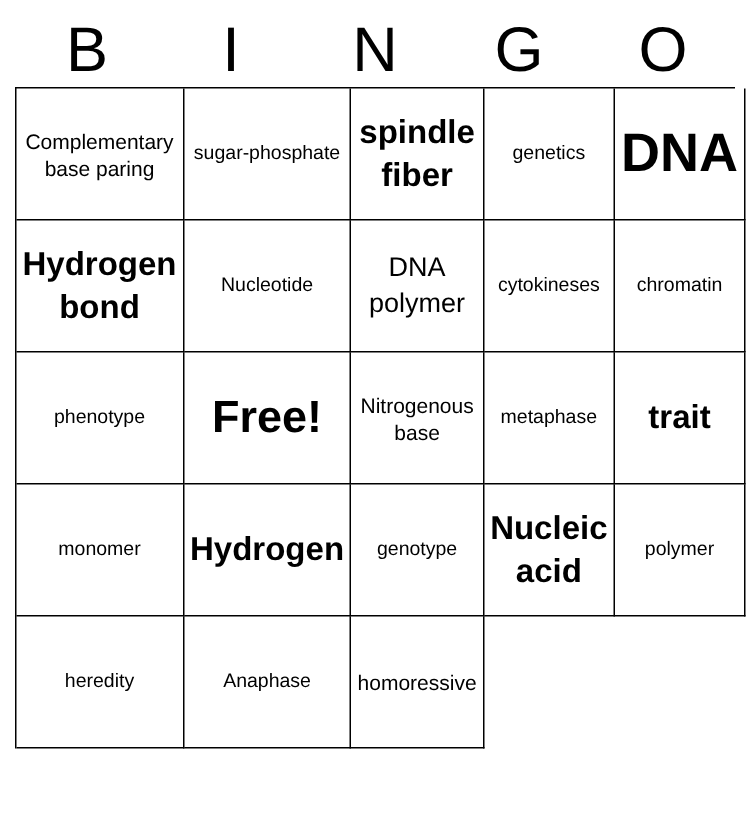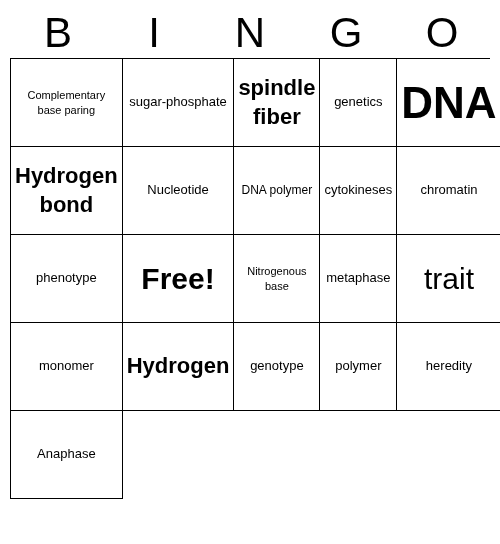--- a/index.html
+++ b/index.html
@@ -54,46 +54,45 @@
       text-align: center;
       padding: 4px;
     }
 
     .bingo-cell .cell-text {
       font-size: 13px;
       line-height: 1.3;
     }
 
     .bingo-cell.large-text .cell-text {
-      font-size: 30px;
-      font-weight: normal;
+      font-size: 22px;
+      font-weight: bold;
     }
 
     .bingo-cell.medium-large .cell-text {
       font-size: 22px;
       font-weight: bold;
     }
 
     .bingo-cell.medium-text .cell-text {
-      font-size: 12px;
-      text-align: right;
+      font-size: 18px;
     }
 
     .bingo-cell.free-cell .cell-text {
       font-size: 30px;
       font-weight: bold;
     }
 
     .bingo-cell.dna-cell .cell-text {
-      font-size: 44px;
+      font-size: 36px;
       font-weight: bold;
     }
 
     .bingo-cell.small-text .cell-text {
-      font-size: 11px;
+      font-size: 14px;
     }
   </style>
 </head>
 <body>
 
 <div class="bingo-container">
   <div class="bingo-header">
   <div class="bingo-header-cell">B</div>
       <div class="bingo-header-cell">I</div>
       <div class="bingo-header-cell">N</div>
@@ -148,23 +147,29 @@
       </div>
       <div class="bingo-cell">
         <span class="cell-text">monomer</span>
       </div>
       <div class="bingo-cell medium-large">
         <span class="cell-text">Hydrogen</span>
       </div>
       <div class="bingo-cell">
         <span class="cell-text">genotype</span>
       </div>
+      <div class="bingo-cell medium-large">
+        <span class="cell-text">Nucleic acid</span>
+      </div>
       <div class="bingo-cell">
         <span class="cell-text">polymer</span>
       </div>
       <div class="bingo-cell">
         <span class="cell-text">heredity</span>
       </div>
       <div class="bingo-cell">
         <span class="cell-text">Anaphase</span>
       </div>
+      <div class="bingo-cell small-text">
+        <span class="cell-text">homoressive</span>
+      </div>
     </div>
 </div>
 
 </body></html>

